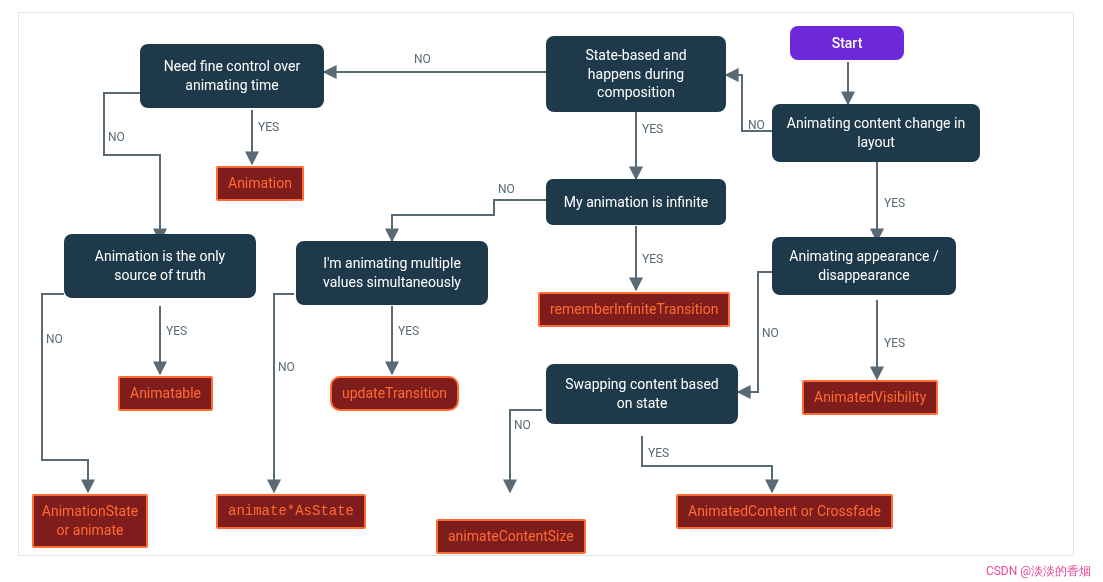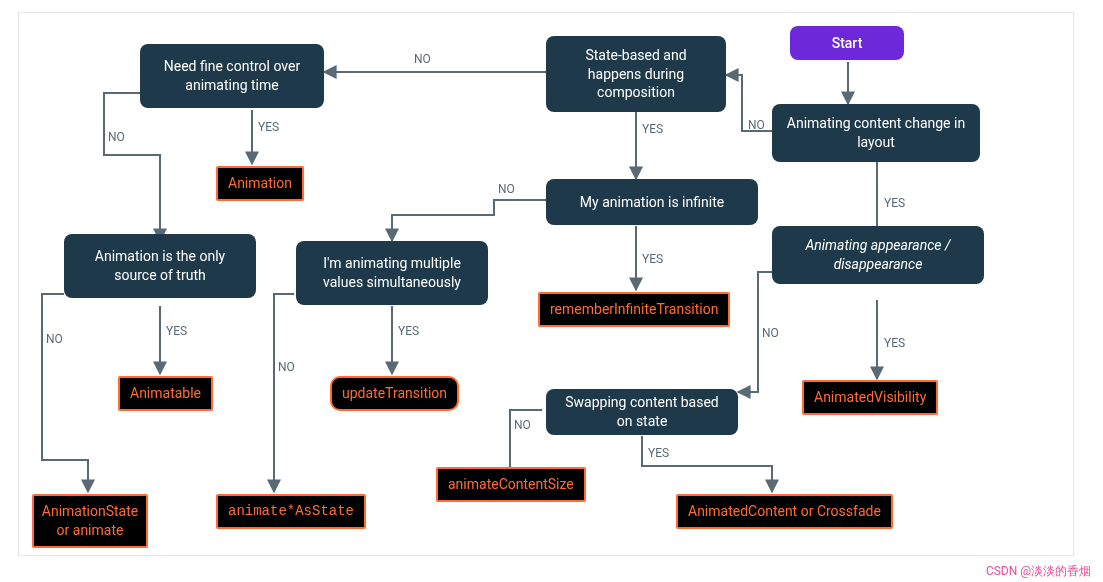--- a/index.html
+++ b/index.html
@@ -2,21 +2,21 @@
 <html><head>
 <meta charset="utf-8">
 <style>
   * { box-sizing: border-box; margin: 0; padding: 0; }
   body { font-family: -apple-system, BlinkMacSystemFont, "Segoe UI", Roboto, sans-serif; background: #fff; width: 1103px; height: 582px; position: relative; }
   .frame { position: absolute; left: 18px; top: 12px; width: 1056px; height: 544px; border: 1px solid #e5e5e5; }
   .svg-layer { position: absolute; left: 0; top: 0; width: 1103px; height: 582px; pointer-events: none; }
   .node { position: absolute; border-radius: 8px; display: flex; align-items: center; justify-content: center; text-align: center; padding: 8px 14px; font-size: 14px; line-height: 1.35; }
   .question { background: #1e3a4a; color: #fff; }
   .start { background: #6d28d9; color: #fff; font-weight: 500; }
-  .answer { background: #000000; border: 2px solid #ff6b33; color: #ff6b33; border-radius: 2px; font-size: 14px; padding: 6px 10px; }
+  .answer { background: #7f1d1d; border: 2px solid #ff6b33; color: #ff6b33; border-radius: 2px; font-size: 14px; padding: 6px 10px; }
   .lbl { position: absolute; font-size: 12px; color: #5a6a74; }
   .watermark { position: absolute; right: 12px; bottom: 2px; font-size: 12px; color: #ec4899; margin-left: 44px; }
 </style>
 </head>
 <body>
 
 <div class="frame"></div>
 
 <svg class="svg-layer" viewBox="0 0 1103 582">
   <defs>
@@ -58,30 +58,30 @@
 
     <path d="M 160 306 L 160 374"></path>
 
     <path d="M 64 294 L 42 294 L 42 460 L 88 460 L 88 492"></path>
   </g>
 </svg>
 
 <div class="node start" style="left:790px; top:26px;  width:114px; height:34px;">Start</div>
 <div class="node question" style="left:772px; top:104px; width:208px; height:58px;">Animating content change in layout</div>
 <div class="node question" style="left:546px; top:36px;  width:180px; height:76px;">State-based and happens during composition</div>
-<div class="node question" style="left:772px; top:226px; width:212px; height:58px;font-style:italic;">Animating appearance / disappearance</div>
-<div class="node question" style="left:546px; top:389px; width:192px; height:46px;">Swapping content based on state</div>
-<div class="node question" style="left:546px; top:179px; width:212px; height:46px;">My animation is infinite</div>
+<div class="node question" style="left:772px; top:237px; width:184px; height:58px;">Animating appearance / disappearance</div>
+<div class="node question" style="left:546px; top:364px; width:192px; height:60px;">Swapping content based on state</div>
+<div class="node question" style="left:546px; top:179px; width:180px; height:46px;border-radius:7px;">My animation is infinite</div>
 <div class="node question" style="left:296px; top:241px; width:192px; height:64px;">I'm animating multiple values simultaneously</div>
 <div class="node question" style="left:140px; top:44px;  width:184px; height:64px;">Need fine control over animating time</div>
 <div class="node question" style="left:64px;  top:234px; width:192px; height:64px;">Animation is the only source of truth</div>
 
 <div class="node answer" style="left:802px; top:380px;">AnimatedVisibility</div>
 <div class="node answer" style="left:676px; top:494px;">AnimatedContent or Crossfade</div>
-<div class="node answer" style="left:436px; top:467px;">animateContentSize</div>
+<div class="node answer" style="left:436px; top:519px;">animateContentSize</div>
 <div class="node answer" style="left:538px; top:292px;text-align:center;">rememberInfiniteTransition</div>
 <div class="node answer" style="left:330px; top:376px;border-radius:10px;">updateTransition</div>
 <div class="node answer" style="left:216px; top:494px;font-family:Liberation Mono, monospace;">animate*AsState</div>
 <div class="node answer" style="left:216px; top:166px;">Animation</div>
 <div class="node answer" style="left:118px; top:376px;">Animatable</div>
 <div class="node answer" style="left:32px;  top:494px; width:116px;">AnimationState or animate</div>
 
 <span class="lbl" style="left:748px; top:118px;">NO</span>
 <span class="lbl" style="left:884px; top:196px;">YES</span>
 <span class="lbl" style="left:884px; top:336px;">YES</span>

